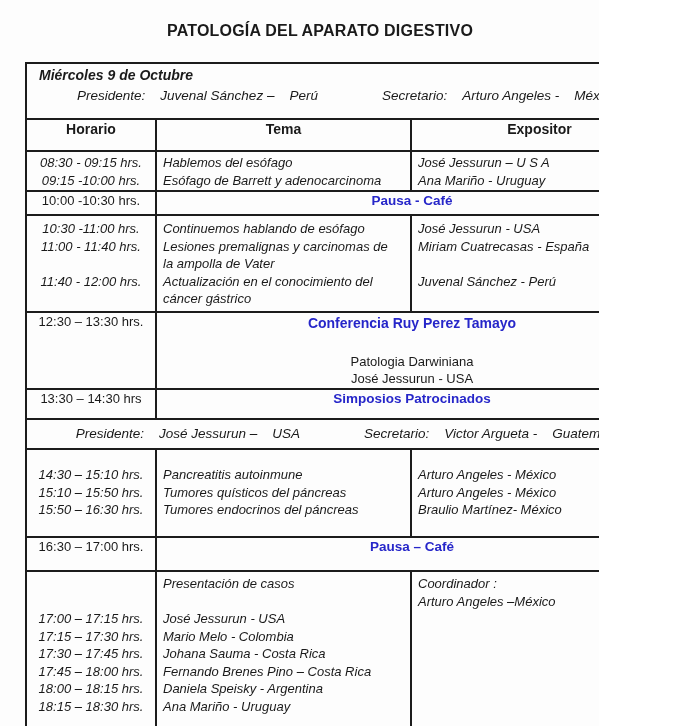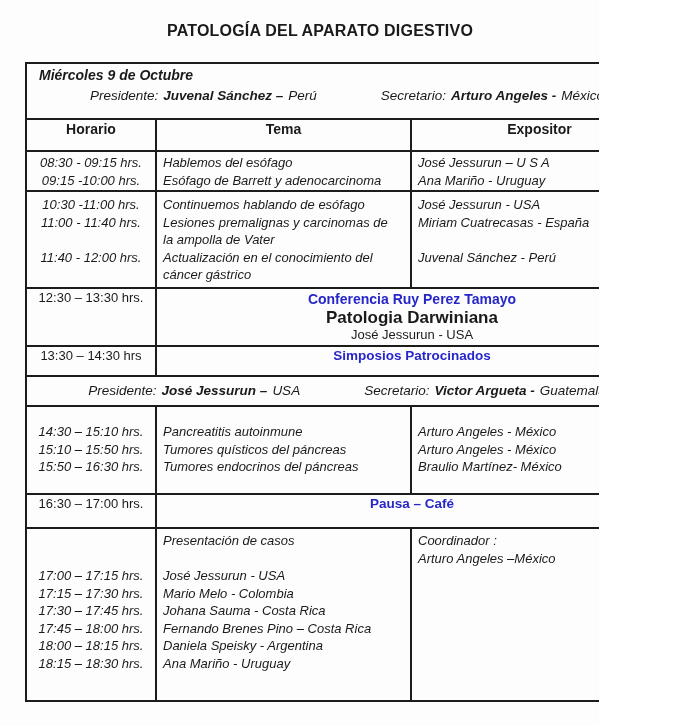--- a/index.html
+++ b/index.html
@@ -58,22 +58,22 @@
     line-height: 20px;
   }
   .officials {
     display: flex;
     justify-content: center;
     gap: 64px;
     font-style: italic;
     font-size: 13.5px;
     line-height: 22px;
   }
-  .off-group { display: inline-flex; gap: 5px; white-space: nowrap; }
-  .b { font-weight: bold; text-align: right; }
+  .off-group { display: inline-flex; gap: 15px; white-space: nowrap; }
+  .b { font-weight: normal; text-align: right; }
 
   
   th.col-head {
     height: 28px;
     font-size: 14px;
     font-weight: bold;
     text-align: center;
     vertical-align: middle;
   }
 
@@ -96,21 +96,21 @@
     font-size: 13.5px;
   }
   tr.break-1 td { height: 20px; }
   tr.break-2 td { height: 30px; }
   tr.simposios td { height: 26px; }
 
   
   tr.conference td { height: 54px; }
   .conf-cell { text-align: center; vertical-align: middle; }
   .conf-title { color: var(--accent, #2626c9); font-weight: bold; font-size: 14px; line-height: 19px; }
-  .conf-sub { font-weight: bold; font-size: 17px; line-height: 17px; }
+  .conf-sub { font-weight: normal; font-size: 13px; line-height: 17px; margin-top: 20px; }
   .conf-speaker { font-size: 13px; line-height: 17px; }
 
   
   tr.officials-2 td { height: 26px; vertical-align: middle; }
 
   .it { font-style: italic; }
 </style>
 </head>
 <body>
 
@@ -158,20 +158,24 @@
         <td class="tema">
             <div class="line">Hablemos del esófago</div>
             <div class="line">Esófago de Barrett y adenocarcinoma</div>
           </td>
         <td class="expositor">
             <div class="line">José Jessurun – U S A</div>
             <div class="line">Ana Mariño - Uruguay</div>
           </td>
       </tr>
 
+      <tr class="break-1">
+        <td class="horario vmid">10:00 -10:30 hrs.</td>
+        <td colspan="2" class="pausa-label">Pausa - Café</td>
+      </tr>
 
       <tr class="session-2">
         <td class="horario">
             <div class="line">10:30 -11:00 hrs.</div>
             <div class="line">11:00 - 11:40 hrs.</div>
             <div class="line">&nbsp;</div>
             <div class="line">11:40 - 12:00 hrs.</div>
           </td>
         <td class="tema">
             <div class="line">Continuemos hablando de esófago</div>

